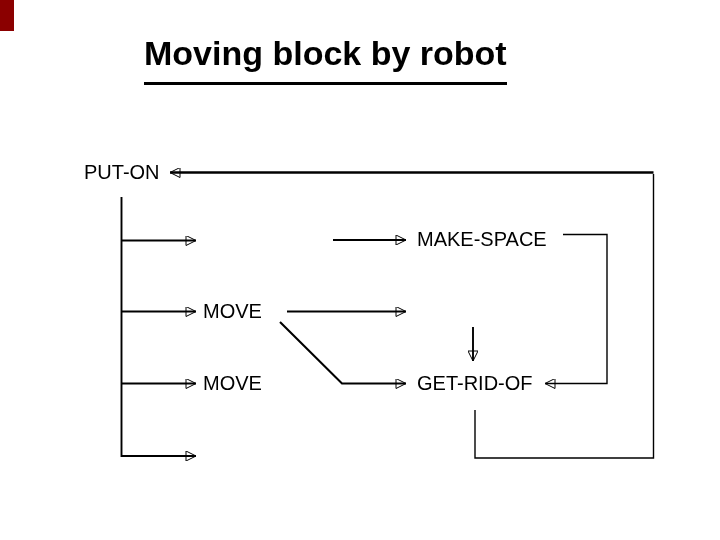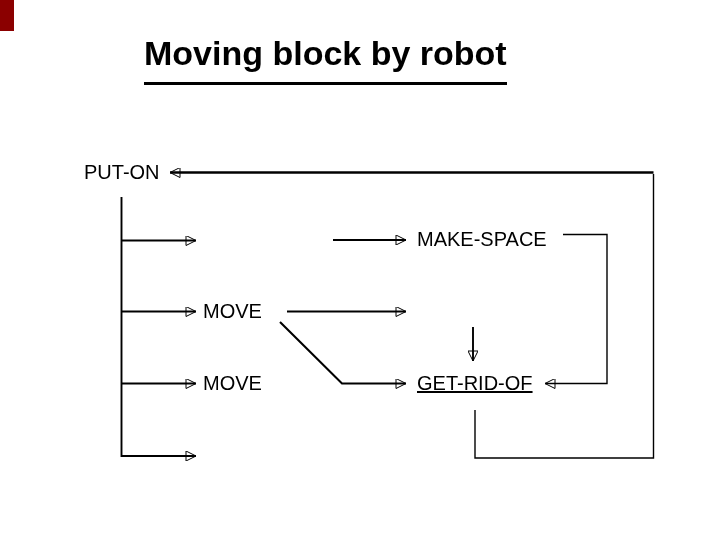--- a/index.html
+++ b/index.html
@@ -39,21 +39,21 @@
     line-height: 20px;
     white-space: nowrap;
     color: #000000;
   }
   .n-puton     { left: 84px;  top: 154px; margin-top: 8px; }
   .n-getspace  { left: 203px; top: 229px; }
   .n-makespace { left: 417px; top: 229px; text-align: center; }
   .n-grasp     { left: 203px; top: 301px; }
   .n-cleartop  { left: 417px; top: 301px; }
   .n-move      { left: 203px; top: 373px; }
-  .n-getridof  { left: 417px; top: 373px; text-decoration: underline; }
+  .n-getridof  { left: 417px; top: 373px; }
   .n-ungrasp   { left: 203px; top: 445px; }
   .edges {
     position: absolute;
     left: 0; top: 0;
     width: 720px; height: 540px;
   }
   .edges path { stroke: #000000; fill: none; }
   .edges .w-thick  { stroke-width: 2.6px; }
   .edges .w-normal { stroke-width: 1.9px; }
   .edges .w-thin   { stroke-width: 1.4px; }

